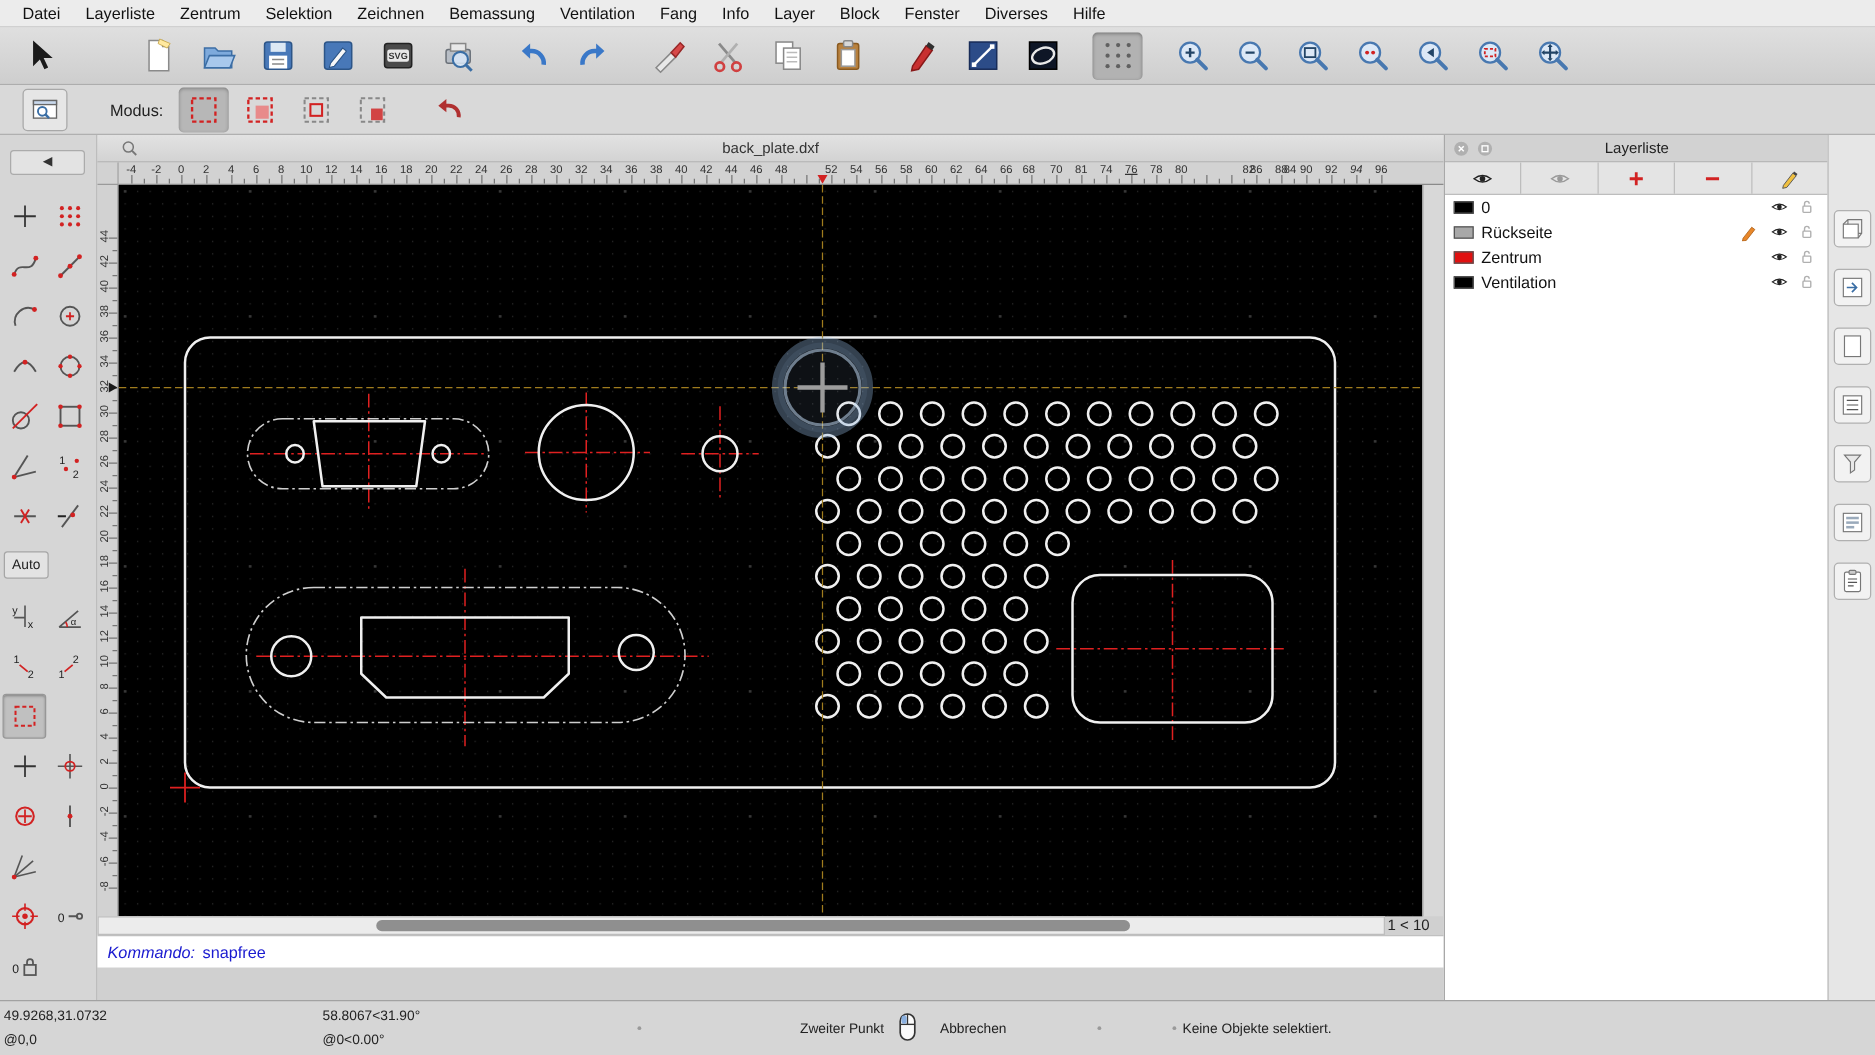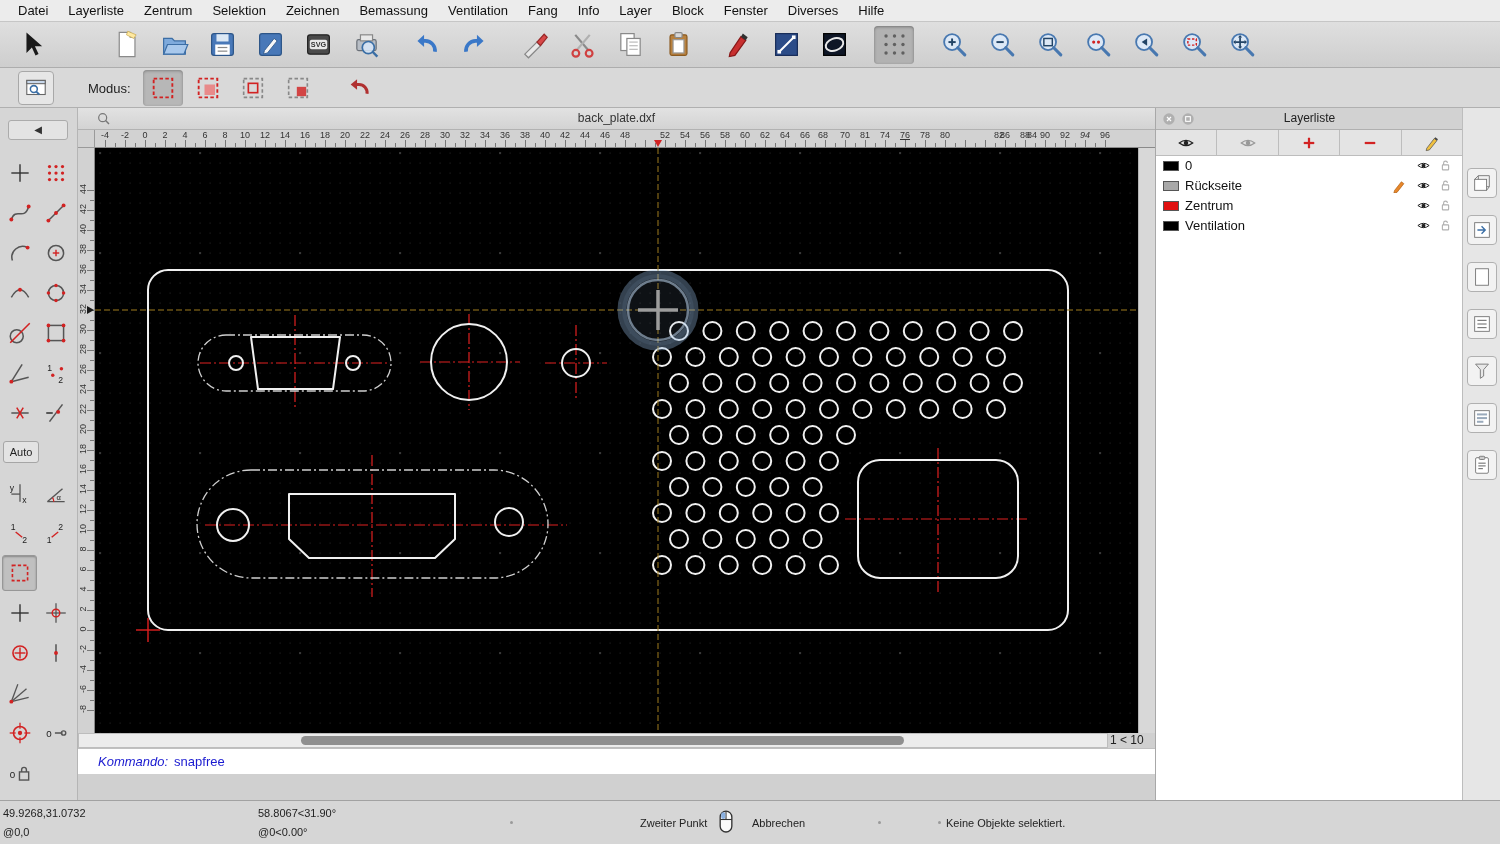--- a/index.html
+++ b/index.html
@@ -68,21 +68,21 @@
   #v-ruler .tick.major{width:7px;}
   #v-ruler .vlabel{position:absolute;left:-9px;width:28px;text-align:center;font-size:9px;color:#333;transform:rotate(-90deg);}
   .vmarker{position:absolute;right:0;width:0;height:0;border-top:4px solid transparent;
     border-bottom:4px solid transparent;border-left:7px solid #1a1a1a;transform:translateY(-4px);right:0;}
   #canvas{position:absolute;left:17px;top:40px;width:1043px;height:585px;background:#000;}
   #v-scroll{position:absolute;left:1060px;top:40px;width:17px;height:585px;background:#d8d8d8;border-left:1px solid #b6b6b6;}
   #h-scroll{position:absolute;left:0;top:625px;width:1030px;height:15px;background:#ececec;border:1px solid #bdbdbd;}
   .hthumb{position:absolute;left:222px;top:2px;width:603px;height:9px;background:#8f8f8f;border-radius:5px;}
   #page-indicator{position:absolute;left:1032px;top:625px;width:45px;height:15px;font-size:12px;color:#222;line-height:15px;}
   #cmd-history{position:absolute;left:0;top:640px;width:1077px;height:26px;background:#fff;border-top:1px solid #c0c0c0;
-    font-size:13px;line-height:25px;padding-left:20px;}
+    font-size:13px;line-height:25px;padding-left:8px;}
   #cmd-hist-label{color:#1a1ad0;font-style:italic;margin-right:6px;}
   #cmd-hist-value{color:#1a1ad0;}
   #cmd-row{position:absolute;left:0;top:666px;width:1077px;height:26px;background:#ececec;}
   #cmd-input{position:absolute;left:0;top:3px;width:1052px;height:21px;background:#fff;border:1px solid #9a9a9a;
     font-size:13px;line-height:19px;padding-left:8px;color:#111;}
   #cmd-kbd-btn{position:absolute;left:1056px;top:4px;width:18px;height:18px;display:flex;align-items:center;justify-content:center;}
   #cmd-kbd-btn svg{width:16px;height:16px;}
 
   
   #layer-panel{position:absolute;left:1155px;top:108px;width:307px;height:692px;background:#fff;border-left:1px solid #a8a8a8;}

